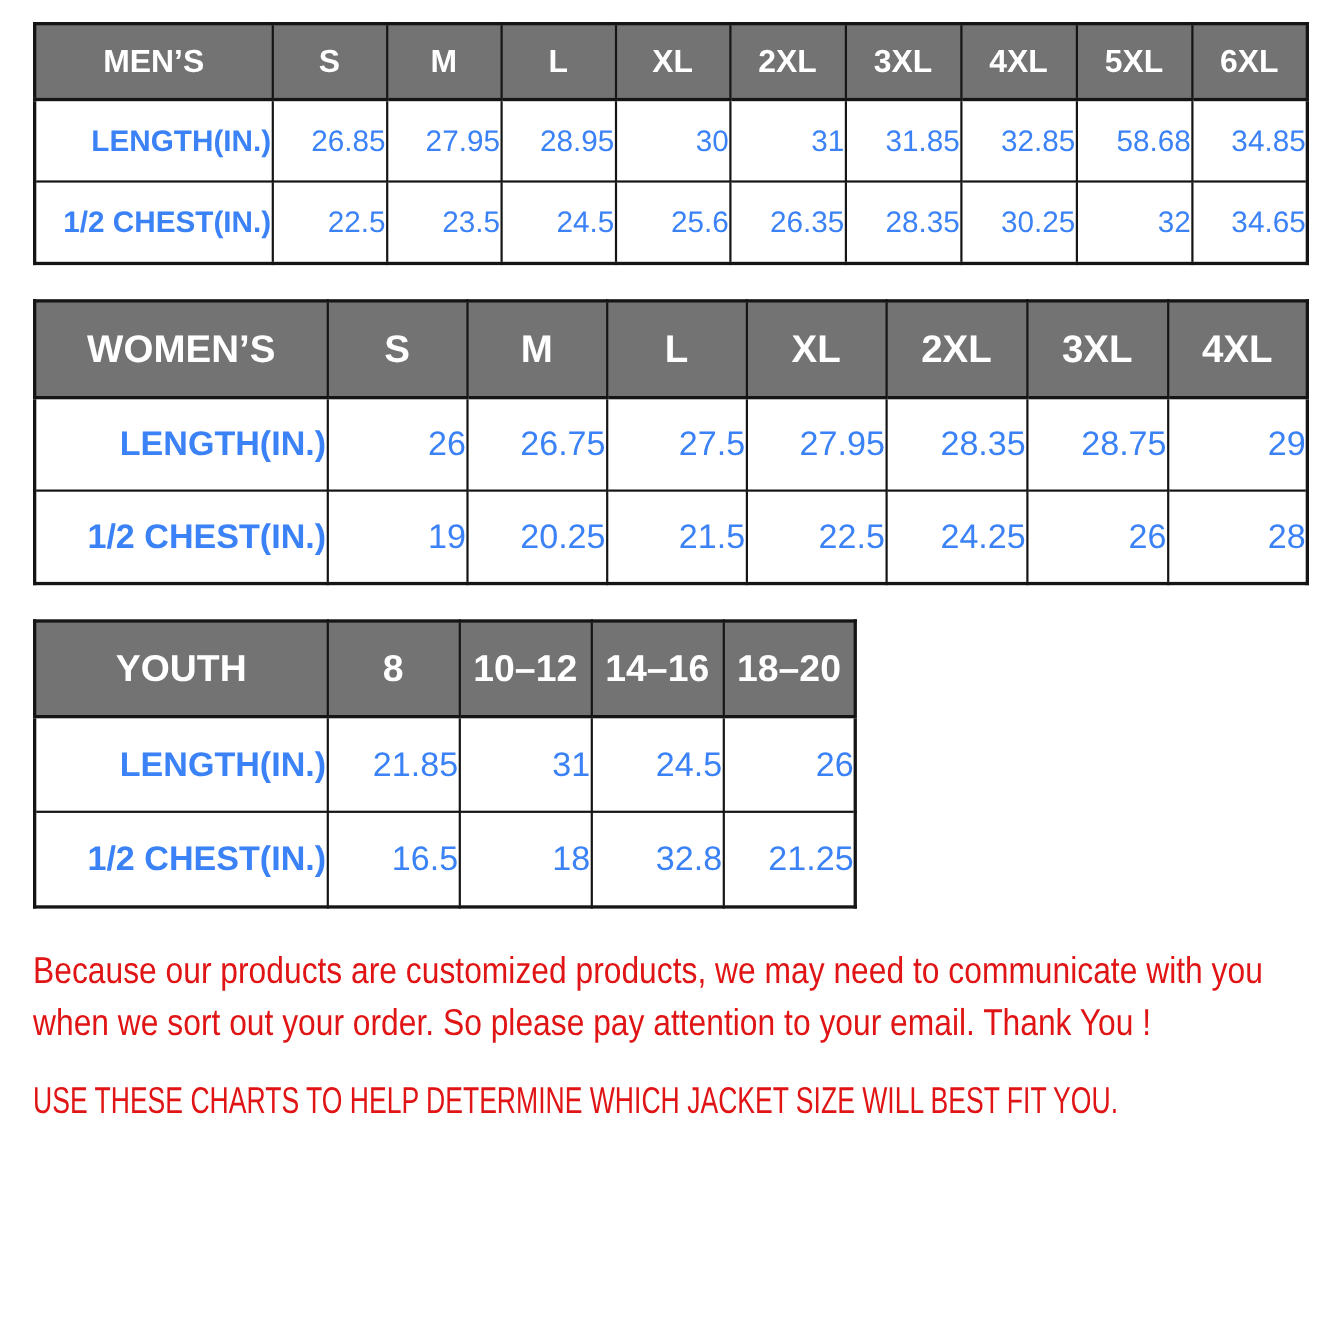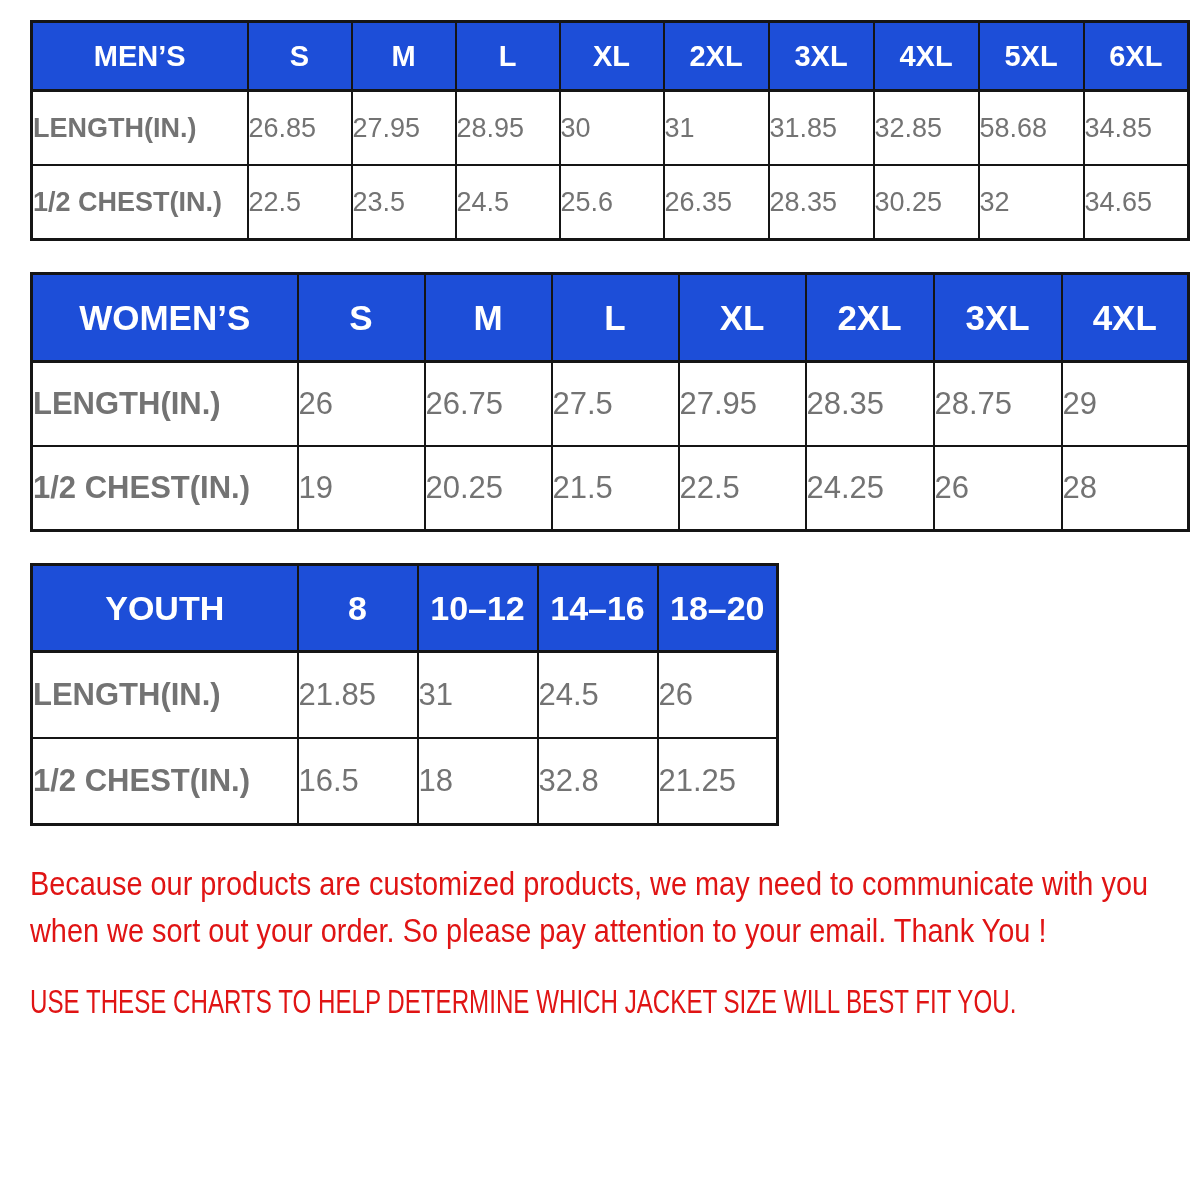--- a/index.html
+++ b/index.html
@@ -33,29 +33,29 @@
     transform: scaleX(0.88); transform-origin: 0 0;
   }
 
   
   table.size-table {
     border-collapse: collapse; table-layout: fixed;
     border: 3px solid #151515;
     background: #ffffff;
   }
   table.size-table th {
-    background: #1d4ed8; color: #ffffff;
+    background: #737373; color: #ffffff;
     border: 2px solid #151515; border-bottom: 3px solid #151515;
     font-weight: 700; text-align: center; vertical-align: middle;
     padding: 0;
   }
   table.size-table td {
     border: 2px solid #151515;
-    text-align: left; vertical-align: middle;
-    padding: 0; color: #737373;
+    text-align: right; vertical-align: middle;
+    padding: 0; color: #3b82f6;
   }
   table.size-table td.rowlabel { font-weight: 700; }
 
   
   table.mens { width: 1157px; margin: 0 0 31px 0; }
   table.mens th { height: 66px; font-size: 29px; }
   table.mens td { height: 72px; font-size: 27px; }
 
   
   table.womens { width: 1157px; margin: 0 0 31px 0; }

